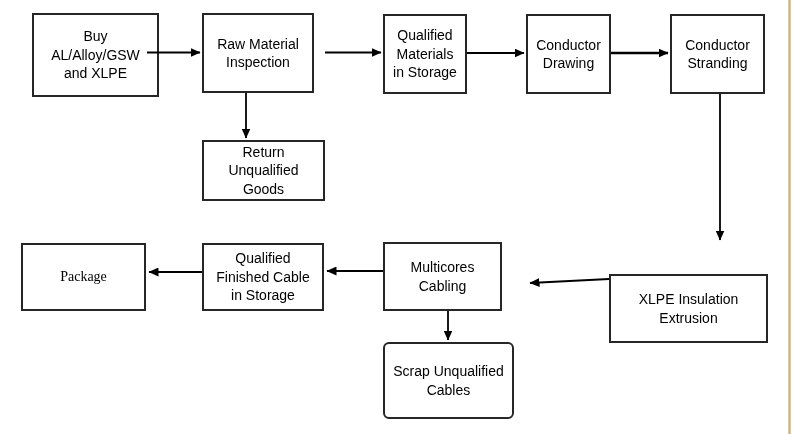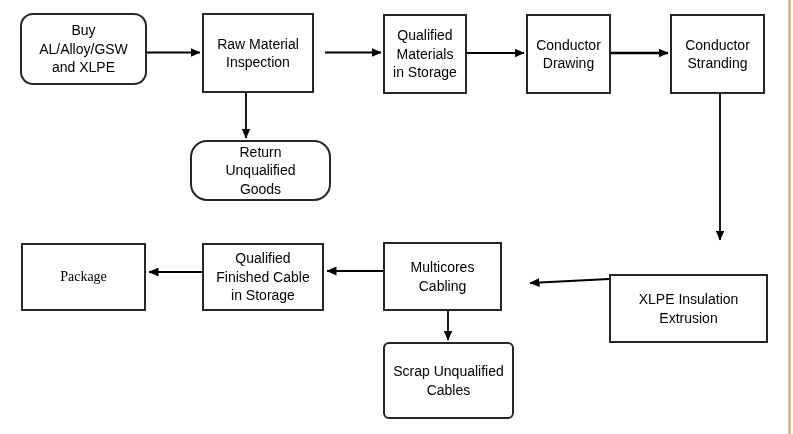--- a/index.html
+++ b/index.html
@@ -42,38 +42,38 @@
     width: 3px;
     height: 434px;
     background: linear-gradient(to right, #e8d8bd, #cfae7e, #e8d8bd);
   }
 </style>
 </head>
 <body>
 
 <div id="canvas">
 
-  <div class="node" style="left:20px;  top:13px;  width:127px; height:72px;border-radius:13px;">Buy
+  <div class="node" style="left:32px;  top:13px;  width:127px; height:84px;">Buy
 AL/Alloy/GSW
 and XLPE</div>
 
   <div class="node" style="left:202px; top:13px;  width:112px; height:80px;">Raw Material
 Inspection</div>
 
   <div class="node" style="left:383px; top:14px;  width:84px;  height:80px;">Qualified
 Materials
 in Storage</div>
 
   <div class="node" style="left:526px; top:14px;  width:85px;  height:80px;">Conductor
 Drawing</div>
 
   <div class="node" style="left:670px; top:14px;  width:95px;  height:80px;">Conductor
 Stranding</div>
 
-  <div class="node" style="left:190px; top:140px; width:141px; height:61px;border-radius:17px;">Return
+  <div class="node" style="left:202px; top:140px; width:123px; height:61px;">Return
 Unqualified
 Goods</div>
 
   <div class="node" style="left:21px;  top:243px; width:125px; height:68px;font-family:Liberation Serif, serif;">Package</div>
 
   <div class="node" style="left:202px; top:243px; width:122px; height:68px;">Qualified
 Finished Cable
 in Storage</div>
 
   <div class="node" style="left:383px; top:242px; width:119px; height:69px;">Multicores Cabling</div>

